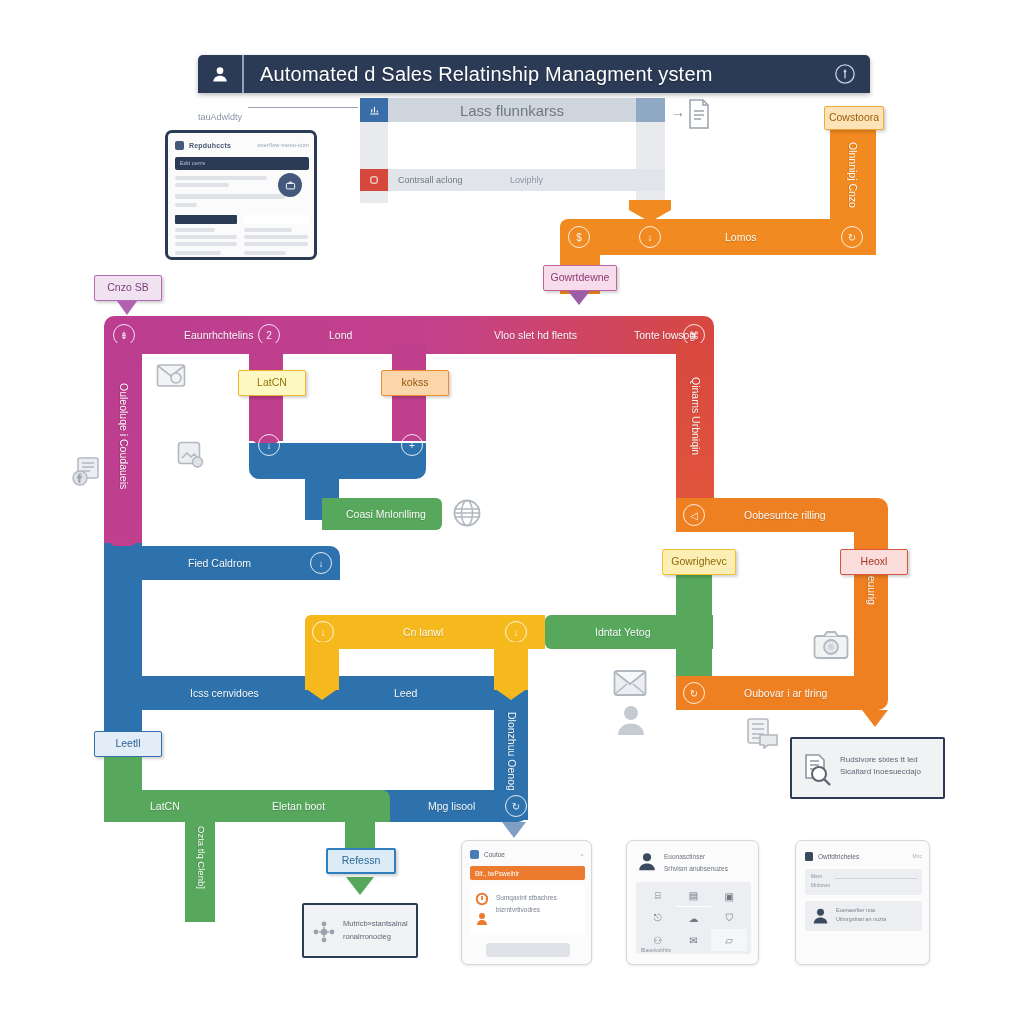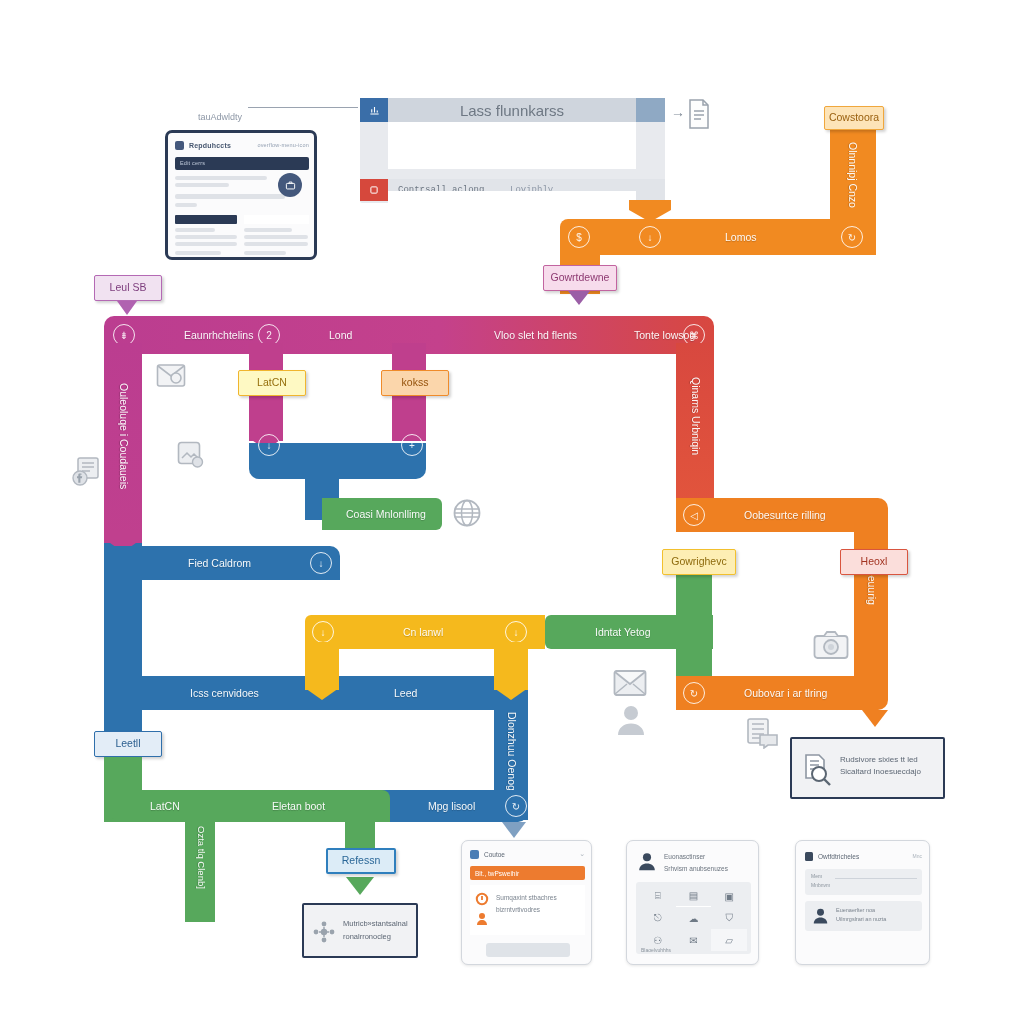--- a/index.html
+++ b/index.html
@@ -93,41 +93,57 @@
   .mini-txt.dk{color:#46566f;}
 
   
   .gico{position:absolute;color:#b9bec6;display:flex;align-items:center;justify-content:center;}
 </style>
 </head>
 <body>
 
 <div id="stage">
 
+  <div class="abs titlebar" style="left:198px;top:55px;width:672px;height:38px;">
+    <div class="avatarbox">
+      <svg width="20" height="20" viewBox="0 0 24 24" aria-hidden="true">
+        <circle cx="12" cy="8" r="4" fill="#ffffff"></circle>
+        <path d="M4 21c0-4.4 3.6-7 8-7s8 2.6 8 7z" fill="#ffffff"></path>
+      </svg>
+    </div>
+    <div class="ttl">Automated d Sales Relatinship Managment ystem</div>
+    <div class="rgt">
+      <svg width="22" height="22" viewBox="0 0 24 24">
+        <circle cx="12" cy="12" r="10" fill="none" stroke="#c7d2e4" stroke-width="1.4"></circle>
+        <path d="M12 7v10" stroke="#c7d2e4" stroke-width="1.4"></path>
+        <circle cx="12" cy="9" r="1.4" fill="#c7d2e4"></circle>
+      </svg>
+    </div>
+  </div>
 
   <div class="abs" style="left:198px;top:100px;width:160px;height:14px;display:flex;align-items:center;">
     <span style="font-size:9px;color:#8d97a6;margin-top:20px;">tauAdwldty</span>
     <span style="flex:1;height:1px;background:#9aa3b0;margin-left:6px;"></span>
   </div>
 
   <div class="abs" style="left:360px;top:98px;width:305px;height:105px;background:#e8eaee;border-radius:2px;">
 
     <div class="abs" style="left:0;top:0;width:305px;height:24px;background:#cfd5dd;">
       <div class="abs" style="left:0;top:0;width:28px;height:24px;background:#3a6ea8;display:flex;align-items:center;justify-content:center;">
         <svg width="11" height="11" viewBox="0 0 16 16">
             <path d="M2 13h12M4 11V6M8 11V3M12 11V8" stroke="#fff" stroke-width="1.6" fill="none"></path>
           </svg>
       </div>
       <div class="abs" style="left:28px;top:0;width:248px;height:24px;display:flex;align-items:center;justify-content:center;font-size:15px;color:#6e7884;">Lass flunnkarss</div>
       <div class="abs" style="left:276px;top:0;width:29px;height:24px;background:#8fa9c4;"></div>
     </div>
 
     <div class="abs" style="left:28px;top:24px;width:248px;height:47px;background:#ffffff;"></div>
 
-    <div class="abs" style="left:0;top:81px;width:305px;height:22px;background:#e1e4e9;font-family:Liberation Mono, monospace;">
+    <div class="abs" style="left:0;top:71px;width:305px;height:22px;background:#e1e4e9;">
       <div class="abs" style="left:0;top:0;width:28px;height:22px;background:#d6483c;display:flex;align-items:center;justify-content:center;">
         <svg width="10" height="10" viewBox="0 0 16 16">
             <rect x="3" y="3" width="10" height="10" rx="1.5" fill="none" stroke="#fff" stroke-width="1.6"></rect>
           </svg>
       </div>
       <div class="abs" style="left:38px;top:0;height:22px;display:flex;align-items:center;font-size:9px;color:#6e7884;">Contrsall aclong</div>
       <div class="abs" style="left:150px;top:0;height:22px;display:flex;align-items:center;font-size:9px;color:#8d97a6;">Loviphly</div>
     </div>
     <div class="abs" style="left:28px;top:93px;width:248px;height:12px;background:#ffffff;"></div>
   </div>
@@ -215,21 +231,21 @@
   <div class="band" style="left:249px;top:343px;width:34px;height:98px;background:#bf3f8d;"></div>
   <div class="abs" style="left:249px;top:430px;width:34px;height:20px;background:#bf3f8d;clip-path:polygon(0 0,100% 0,100% 40%,50% 100%,0 40%);"></div>
   <div class="band" style="left:392px;top:343px;width:34px;height:98px;background:#bf3f8d;"></div>
 
   <div class="band" style="left:676px;top:343px;width:38px;height:168px;background:linear-gradient(180deg,#d8483f,#e2553c);border-radius:0 0 0 0;">
     <span class="lbl vert" style="left:26px;top:34px;transform:rotate(90deg);">Qinams Urbniqin</span>
   </div>
   <div class="abs" style="left:676px;top:498px;width:38px;height:20px;background:#d8483f;clip-path:polygon(0 0,100% 0,100% 40%,50% 100%,0 40%);"></div>
 
   <div class="chip" style="left:94px;top:275px;width:68px;height:26px;background:#f1e2f1;border:1.6px solid #b469b4;color:#7d3d7d;">
-    <span>Leul SB</span>
+    <span>Cnzo SB</span>
   </div>
   <div class="abs" style="left:117px;top:301px;width:0;height:0;border-left:10px solid transparent;border-right:10px solid transparent;border-top:14px solid #b062b0;"></div>
 
   <div class="chip" style="left:238px;top:370px;width:68px;height:26px;background:#fef9c3;border:1.6px solid #f0b52e;color:#96700d;">
     <span>LatCN</span>
   </div>
 
   <div class="chip" style="left:381px;top:370px;width:68px;height:26px;background:#fbd6ab;border:1.6px solid #ef8b2a;color:#95530c;">
     <span>kokss</span>
   </div>

